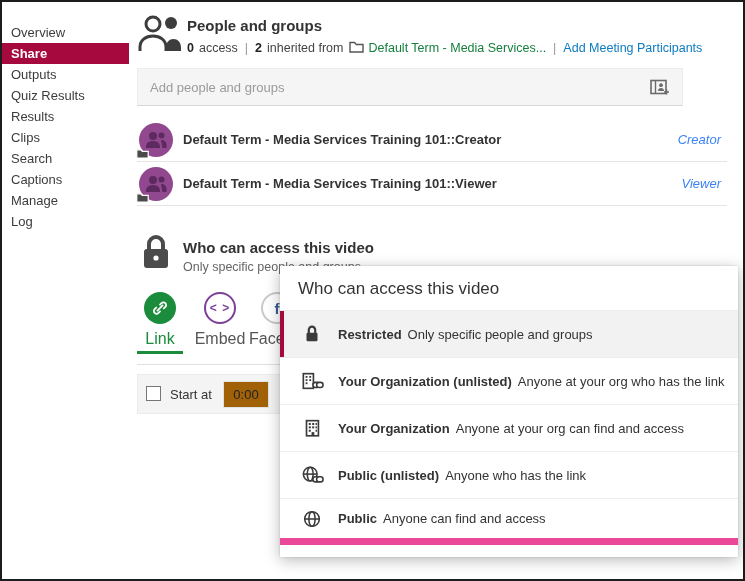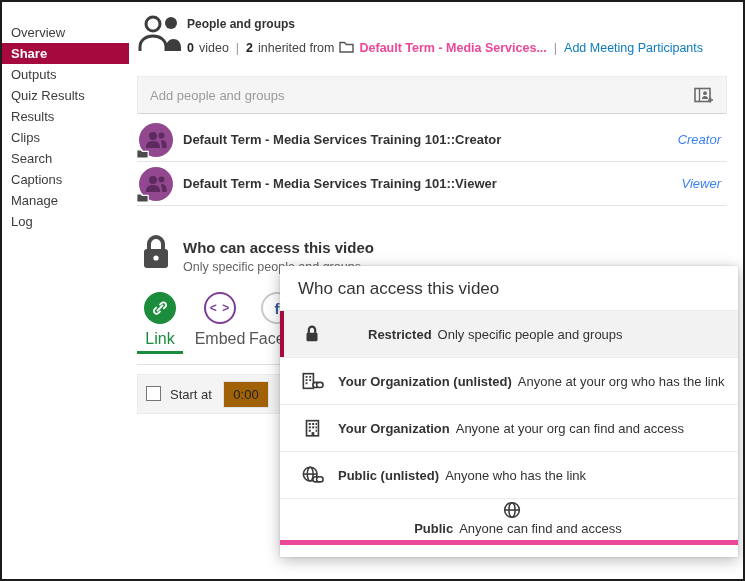--- a/index.html
+++ b/index.html
@@ -9,27 +9,27 @@
     background:#fff; border:2px solid #1c1c1c; overflow:hidden;
     font-family:"Liberation Sans", sans-serif;
   }
   
   .sidebar { position:absolute; left:0; top:0; width:127px; padding-top:20px; }
   .nav-item { height:21px; line-height:21px; padding-left:9px; font-size:13px; color:#3c3c3c; cursor:pointer; white-space:nowrap; }
   .nav-item.selected { background:var(--accent,#a6093d); color:#fff; font-weight:bold; }
   
   .main { position:absolute; left:135px; top:0; width:590px; height:100%; }
   .people-icon { position:absolute; left:0; top:12px; }
-  .people-title { position:absolute; left:50px; top:15px; font-size:12px; font-weight:bold; color:#333; }
+  .people-title { position:absolute; left:50px; top:15px; font-size:15px; font-weight:bold; color:#333; }
   .people-meta { position:absolute; left:50px; top:38px; font-size:12.5px; color:#444; display:flex; align-items:center; gap:5px; white-space:nowrap; }
   .people-meta b { color:#222; }
   .people-meta .sep { color:#999; margin:0 2px; }
-  .people-meta .src { font-weight:bold; color:#ec4899; cursor:pointer; }
+  .people-meta .src { font-weight:normal; color:#15803d; cursor:pointer; }
   .meta-link { color:var(--link,#0c7bc0); cursor:pointer; text-decoration:none;text-align:center; }
-  .search-box { position:absolute; left:0; top:66px; width:590px; height:38px; background:#f5f5f5; border:1px solid #ececec; border-bottom:1px solid #d6d6d6;margin-top:8px; }
+  .search-box { position:absolute; left:0; top:66px; width:546px; height:38px; background:#f5f5f5; border:1px solid #ececec; border-bottom:1px solid #d6d6d6; }
   .search-box input { width:calc(100% - 52px); height:100%; border:none; background:transparent; padding:0 12px; font-size:13px; color:#333; outline:none; font-family:inherit; }
   .search-box input::placeholder { color:#9b9b9b; }
   .book-icon { position:absolute; right:12px; top:10px; cursor:pointer; }
   .person-row { position:absolute; left:0; width:590px; height:44px; border-bottom:1px solid #e4e4e4; }
   .row-0 { top:116px; } .row-1 { top:160px; }
   .avatar { position:absolute; left:2px; top:5px; width:34px; height:34px; border-radius:50%; background:#91488e; display:flex; align-items:center; justify-content:center; }
   .avatar-badge { position:absolute; left:-3px; bottom:-2px; line-height:0; }
   .person-name { position:absolute; left:46px; top:14px; font-size:13px; font-weight:bold; color:#333; white-space:nowrap; }
   .person-role { position:absolute; right:6px; top:14px; font-size:13px; font-style:italic; color:#3b82f6; cursor:pointer; }
   .access-lock { position:absolute; left:4px; top:232px; }
@@ -51,22 +51,22 @@
   
   .start-row { position:absolute; left:0; top:372px; width:590px; height:40px; background:#f4f4f4; border:1px solid #ececec; }
   .checkbox { position:absolute; left:8px; top:11px; width:15px; height:15px; border:1px solid #767676; background:#fff; cursor:pointer; }
   .start-label { position:absolute; left:32px; top:12px; font-size:13px; color:#333; }
   .time-input { position:absolute; left:85px; top:6px; width:46px; height:27px; border:1px solid #e2e2e2; background:#a16207; font-size:13px; color:#222; text-align:center; font-family:inherit; }
   
   .dropdown { position:absolute; left:278px; top:264px; width:458px; background:#fff; z-index:5;
     box-shadow:0 3px 14px rgba(0,0,0,.28), 0 0 2px rgba(0,0,0,.15); padding-bottom:12px; }
   .dd-title { padding:13px 18px 11px; font-size:17px; color:#333; }
   .dd-option { position:relative; height:47px; display:flex; align-items:center; padding-left:18px; border-top:1px solid #ededed; cursor:pointer; }
-  .dd-option.last { border-bottom:5px solid #ec4899;flex-direction:column; }
-  .dd-option.selected { background:#f2f2f2;gap:30px; }
+  .dd-option.last { border-bottom:7px solid #ec4899; }
+  .dd-option.selected { background:#f2f2f2; }
   .dd-option.selected::before { content:""; position:absolute; left:0; top:0; bottom:0; width:4px; background:var(--accent,#a6093d); }
   .dd-icon { width:28px; margin-right:12px; display:flex; justify-content:center; line-height:0; }
   .dd-text { font-size:13px; color:#333; white-space:nowrap; }
   .dd-text b { margin-right:6px; }
 </style>
 </head>
 <body>
 
 <div class="page">
 
@@ -92,21 +92,21 @@
           <path d="M3 37 v-4 c0-7 6-11 13-11 s13 4 13 11 v4"></path>
         </g>
         <circle cx="34" cy="9" r="6" fill="#3d3d3d"></circle>
         <path d="M29 37 v-3 c0-6 3.5-9 7.5-9 s7.5 3 7.5 9 v3 z" fill="#3d3d3d"></path>
       </svg>
     </span>
     <h1 class="people-title">People and groups</h1>
 
     <div class="people-meta">
       <b>0</b>
-      <span>video</span>
+      <span>access</span>
       <span class="sep">|</span>
       <b>2</b>
       <span>inherited from</span>
       <span>
         <svg width="15" height="13" viewBox="0 0 15 13">
             <path d="M1 2.5 h4.5 l1.8 2 H14 V12 H1 z" fill="none" stroke="#555" stroke-width="1.4"></path>
           </svg>
       </span>
       <span class="src">Default Term - Media Services...</span>
       <span class="sep">|</span>

